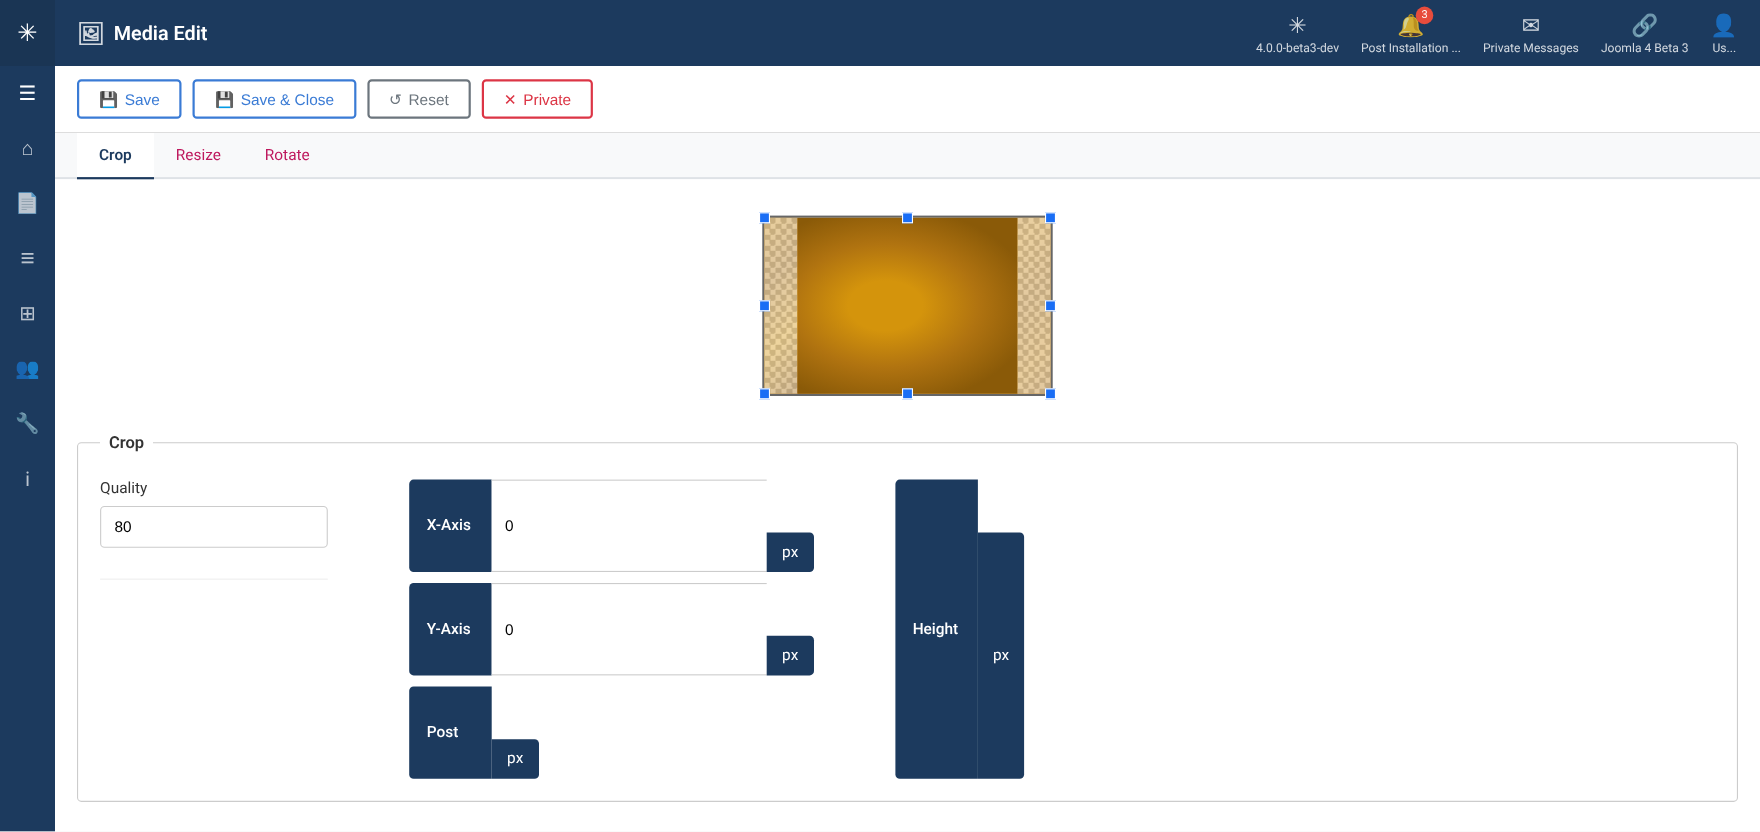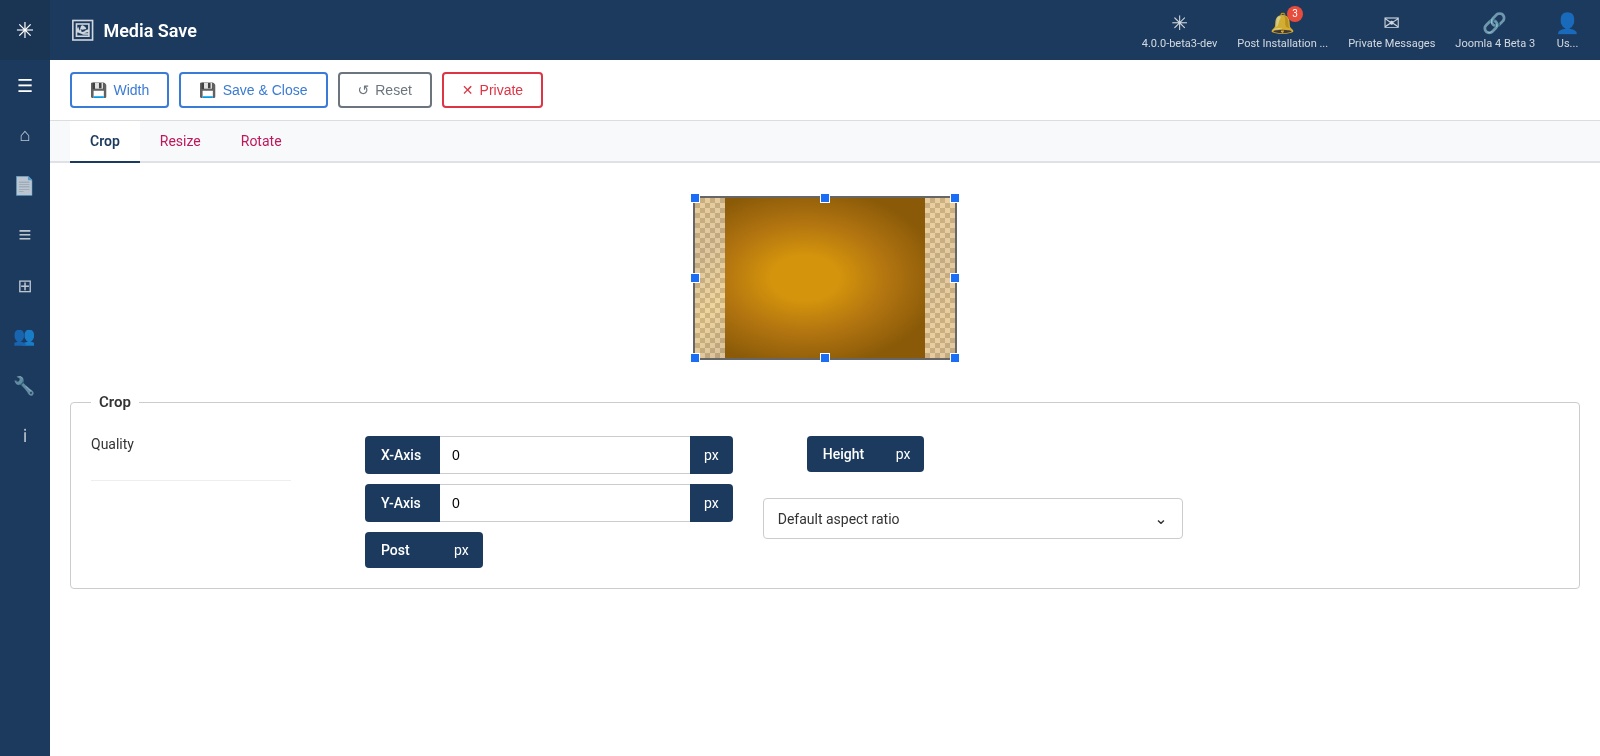--- a/index.html
+++ b/index.html
@@ -295,26 +295,27 @@
       width: 250px;
     }
     .input-group-suffix {
       background: #1c3a5e;
       color: #fff;
       padding: 10px 14px;
       font-size: 14px;
       display: flex;
       align-items: center;
       border-radius: 0 4px 4px 0;
+      margin-top: 48px;
     }
 
     .height-col {
       display: flex;
-      flex-direction: column;
-      gap: 26px;
+      flex-direction: row;
+      gap: 14px;
     }
     .aspect-ratio-select {
       display: flex;
       align-items: center;
       justify-content: space-between;
       border: 1px solid #ccc;
       border-radius: 4px;
       padding: 10px 14px;
       background: #fff;
       cursor: pointer;
@@ -354,21 +355,21 @@
   <div class="sidebar-item">
     <span>ℹ</span>
   </div>
 </nav>
 
 <div class="main">
 
   <header class="topbar">
     <div class="topbar-title">
       <span class="topbar-icon">🖼</span>
-      <span>Media Save</span>
+      <span>Media Edit</span>
     </div>
     <div class="topbar-actions">
       <div class="topbar-action-item">
         <span class="icon">✳</span>
         <span>4.0.0-beta3-dev</span>
       </div>
       <div class="topbar-action-item">
         <div class="badge-wrapper">
           <span class="icon">🔔</span>
           <span class="badge">3</span>
@@ -386,21 +387,21 @@
       <div class="topbar-action-item">
         <span class="icon">👤</span>
         <span>Us...</span>
       </div>
     </div>
   </header>
 
   <div class="toolbar">
     <button class="btn btn-save">
       <span>💾</span>
-      <span>Width</span>
+      <span>Save</span>
     </button>
     <button class="btn btn-save-close">
       <span>💾</span>
       <span>Save &amp; Close</span>
     </button>
     <button class="btn btn-reset">
       <span>↺</span>
       <span>Reset</span>
     </button>
     <button class="btn btn-cancel">
@@ -441,20 +442,21 @@
       </div>
     </div>
 
     <div class="crop-section">
       <fieldset class="crop-fieldset">
         <legend class="crop-legend">Crop</legend>
         <div class="crop-form-grid">
 
           <div class="quality-col">
             <label>Quality</label>
+            <input class="quality-input" type="number" value="80" style="">
             <hr class="quality-divider">
           </div>
 
           <div class="axis-col">
 
             <div class="input-group">
               <span class="input-group-label">X-Axis</span>
               <input type="number" value="0" style="">
               <span class="input-group-suffix">px</span>
             </div>
@@ -471,24 +473,20 @@
             </div>
           </div>
 
           <div class="height-col">
 
             <div class="input-group">
               <span class="input-group-label">Height</span>
               <span class="input-group-suffix">px</span>
             </div>
 
-            <div class="aspect-ratio-select">
-              <span>Default aspect ratio</span>
-              <span style="font-size:16px;">⌄</span>
-            </div>
           </div>
 
         </div>
       </fieldset>
     </div>
 
   </div>
 </div>
 
 </body></html>

